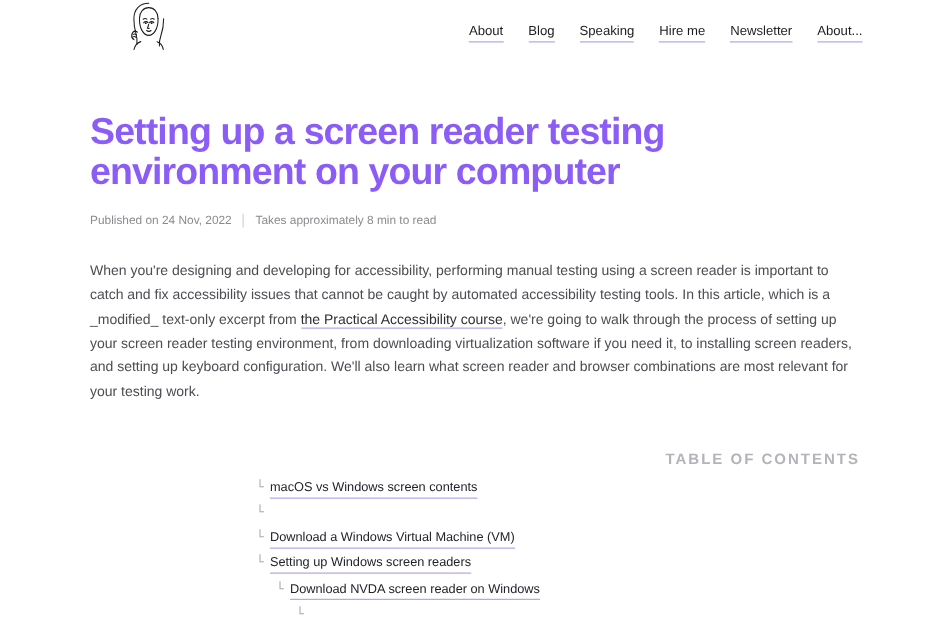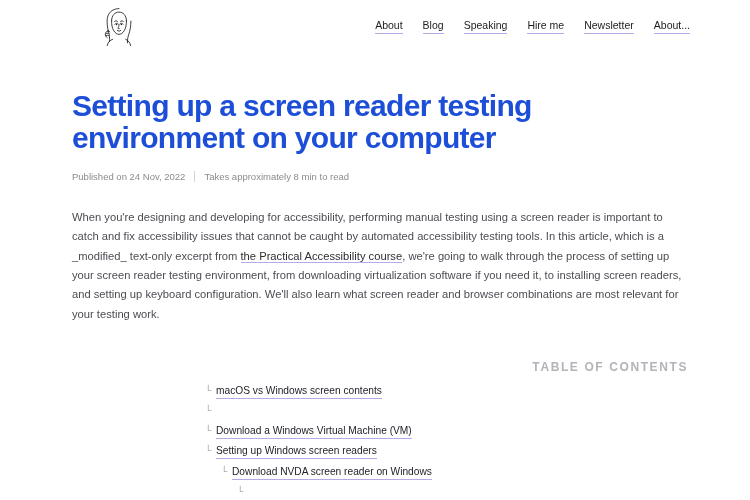--- a/index.html
+++ b/index.html
@@ -10,21 +10,20 @@
     overflow: hidden;
     background: #ffffff;
     font-family: "Liberation Sans", sans-serif;
     -webkit-font-smoothing: antialiased;
   }
 
   
   .site-header {
     height: 54px;
     display: flex;
-    align-items: center;
     padding: 0 60px 0 56px;
     margin-left: 43px;
   }
   .logo-link {
     display: block;
     width: 40px;
     height: 42px;
     flex: 0 0 auto;
     cursor: pointer;
   }
@@ -50,21 +49,21 @@
   
   .article {
     padding: 0 62px 0 72px;
   }
   .post-title {
     margin: 36px 0 0 0;
     font-size: 30px;
     line-height: 1.07;
     letter-spacing: -0.7px;
     font-weight: 800;
-    color: #1d4ed8;
+    color: #8b5cf6;
     max-width: 630px;
   }
   .post-meta {
     margin-top: 17px;
     font-size: 9.5px;
     color: #8b8b90;
     display: flex;
     align-items: center;
     gap: 9px;
   }

